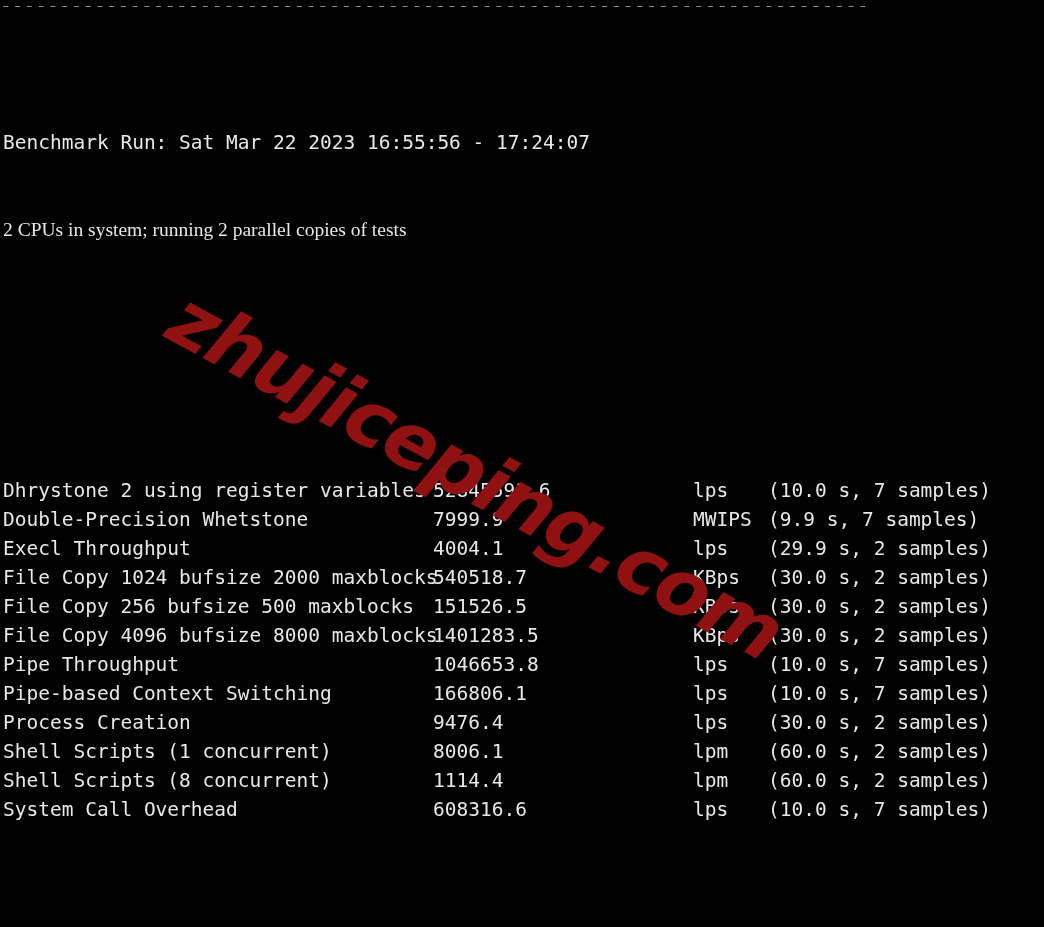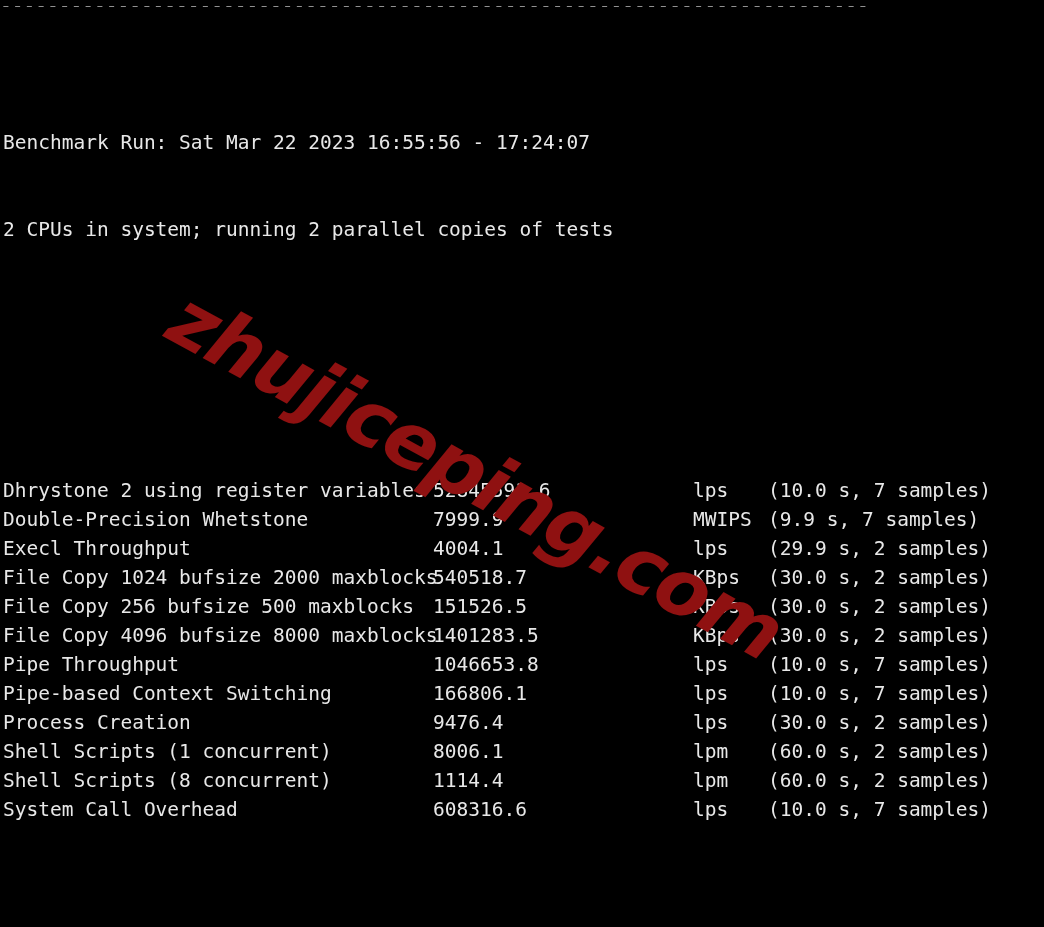--- a/index.html
+++ b/index.html
@@ -68,21 +68,21 @@
 
   <div id="rule">--------------------------------------------------------------------------</div>
 
   <div id="term">
 
     
     <div class="ln">
       <span class="c l" style="left:0px;">Benchmark Run: Sat Mar 22 2023 16:55:56 - 17:24:07</span>
     </div>
     <div class="ln">
-      <span class="c l" style="left:0px;">2 CPUs in system; running 2 parallel copies of tests</span>
+      <span class="c l" style="left:0px;font-family:Liberation Serif, serif;">2 CPUs in system; running 2 parallel copies of tests</span>
     </div>
 
     <div class="blank"></div>
 
     
     <div id="raw-rows"><div class="ln"><span class="c l" style="left: 0px;">Dhrystone 2 using register variables</span><span class="c r" style="left: 430px; width: 250px;">52845591.6</span><span class="c l" style="left: 690px;">lps</span><span class="c l" style="left: 765px;">(10.0 s, 7 samples)</span></div><div class="ln"><span class="c l" style="left: 0px;">Double-Precision Whetstone</span><span class="c r" style="left: 430px; width: 250px;">7999.9</span><span class="c l" style="left: 690px;">MWIPS</span><span class="c l" style="left: 765px;">(9.9 s, 7 samples)</span></div><div class="ln"><span class="c l" style="left: 0px;">Execl Throughput</span><span class="c r" style="left: 430px; width: 250px;">4004.1</span><span class="c l" style="left: 690px;">lps</span><span class="c l" style="left: 765px;">(29.9 s, 2 samples)</span></div><div class="ln"><span class="c l" style="left: 0px;">File Copy 1024 bufsize 2000 maxblocks</span><span class="c r" style="left: 430px; width: 250px;">540518.7</span><span class="c l" style="left: 690px;">KBps</span><span class="c l" style="left: 765px;">(30.0 s, 2 samples)</span></div><div class="ln"><span class="c l" style="left: 0px;">File Copy 256 bufsize 500 maxblocks</span><span class="c r" style="left: 430px; width: 250px;">151526.5</span><span class="c l" style="left: 690px;">KBps</span><span class="c l" style="left: 765px;">(30.0 s, 2 samples)</span></div><div class="ln"><span class="c l" style="left: 0px;">File Copy 4096 bufsize 8000 maxblocks</span><span class="c r" style="left: 430px; width: 250px;">1401283.5</span><span class="c l" style="left: 690px;">KBps</span><span class="c l" style="left: 765px;">(30.0 s, 2 samples)</span></div><div class="ln"><span class="c l" style="left: 0px;">Pipe Throughput</span><span class="c r" style="left: 430px; width: 250px;">1046653.8</span><span class="c l" style="left: 690px;">lps</span><span class="c l" style="left: 765px;">(10.0 s, 7 samples)</span></div><div class="ln"><span class="c l" style="left: 0px;">Pipe-based Context Switching</span><span class="c r" style="left: 430px; width: 250px;">166806.1</span><span class="c l" style="left: 690px;">lps</span><span class="c l" style="left: 765px;">(10.0 s, 7 samples)</span></div><div class="ln"><span class="c l" style="left: 0px;">Process Creation</span><span class="c r" style="left: 430px; width: 250px;">9476.4</span><span class="c l" style="left: 690px;">lps</span><span class="c l" style="left: 765px;">(30.0 s, 2 samples)</span></div><div class="ln"><span class="c l" style="left: 0px;">Shell Scripts (1 concurrent)</span><span class="c r" style="left: 430px; width: 250px;">8006.1</span><span class="c l" style="left: 690px;">lpm</span><span class="c l" style="left: 765px;">(60.0 s, 2 samples)</span></div><div class="ln"><span class="c l" style="left: 0px;">Shell Scripts (8 concurrent)</span><span class="c r" style="left: 430px; width: 250px;">1114.4</span><span class="c l" style="left: 690px;">lpm</span><span class="c l" style="left: 765px;">(60.0 s, 2 samples)</span></div><div class="ln"><span class="c l" style="left: 0px;">System Call Overhead</span><span class="c r" style="left: 430px; width: 250px;">608316.6</span><span class="c l" style="left: 690px;">lps</span><span class="c l" style="left: 765px;">(10.0 s, 7 samples)</span></div></div>
 
     <div class="blank"></div>
     
 

